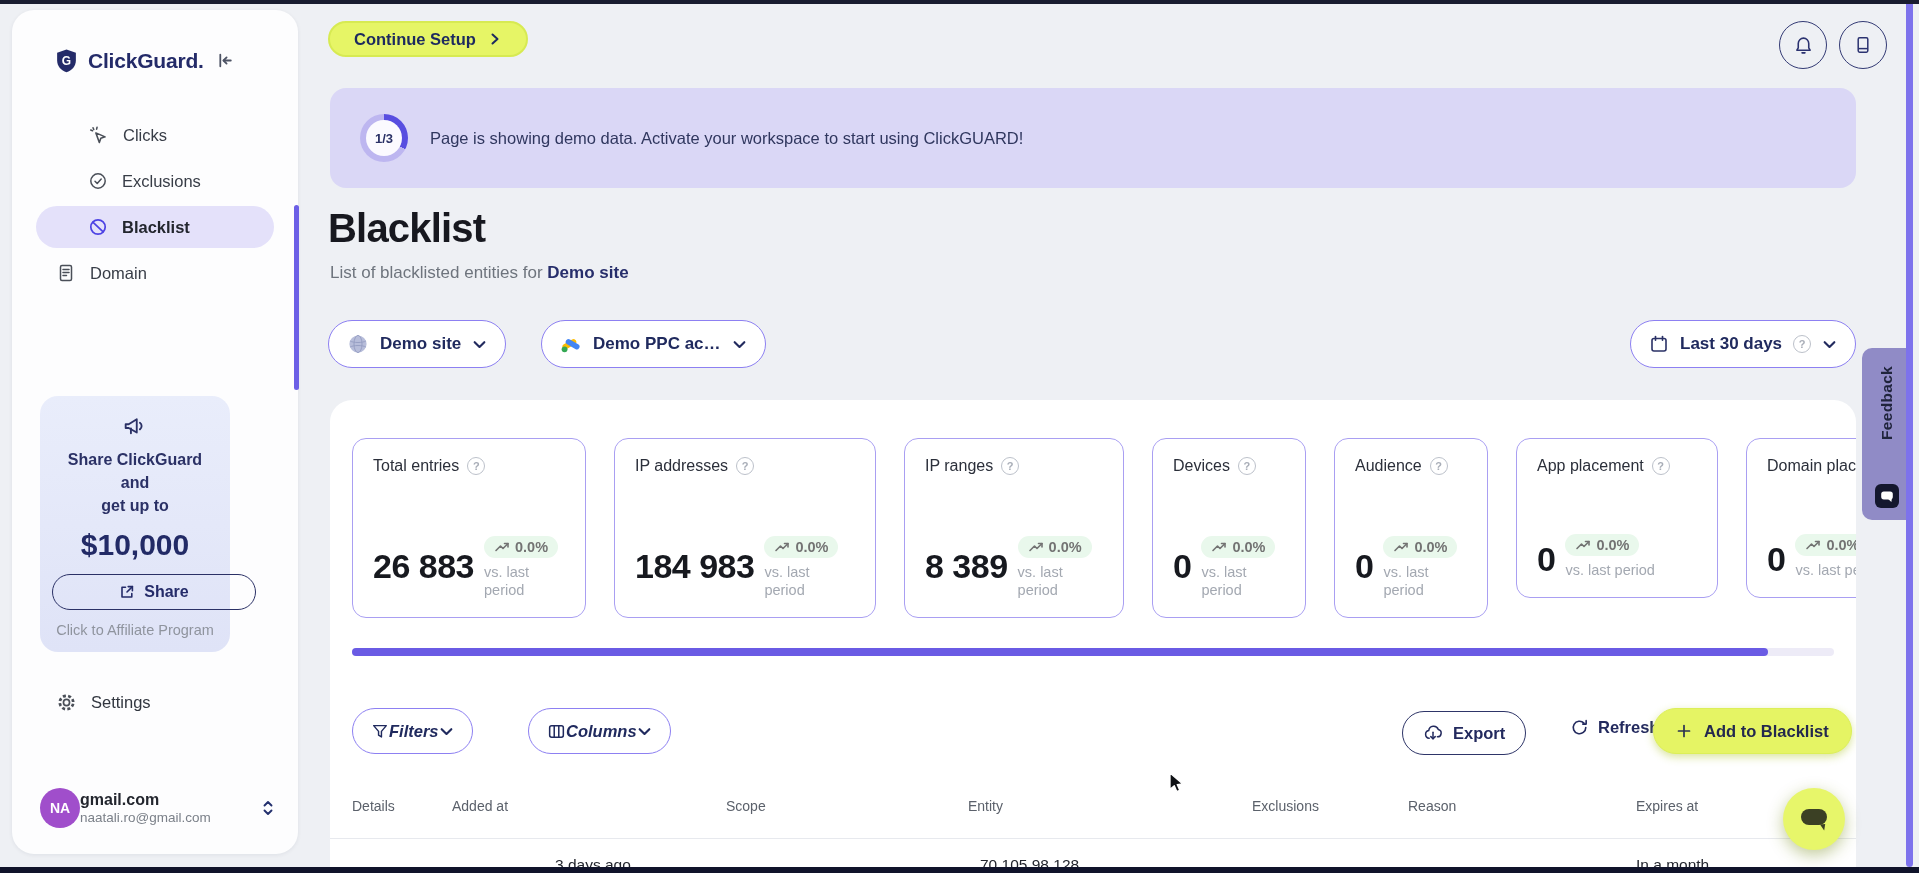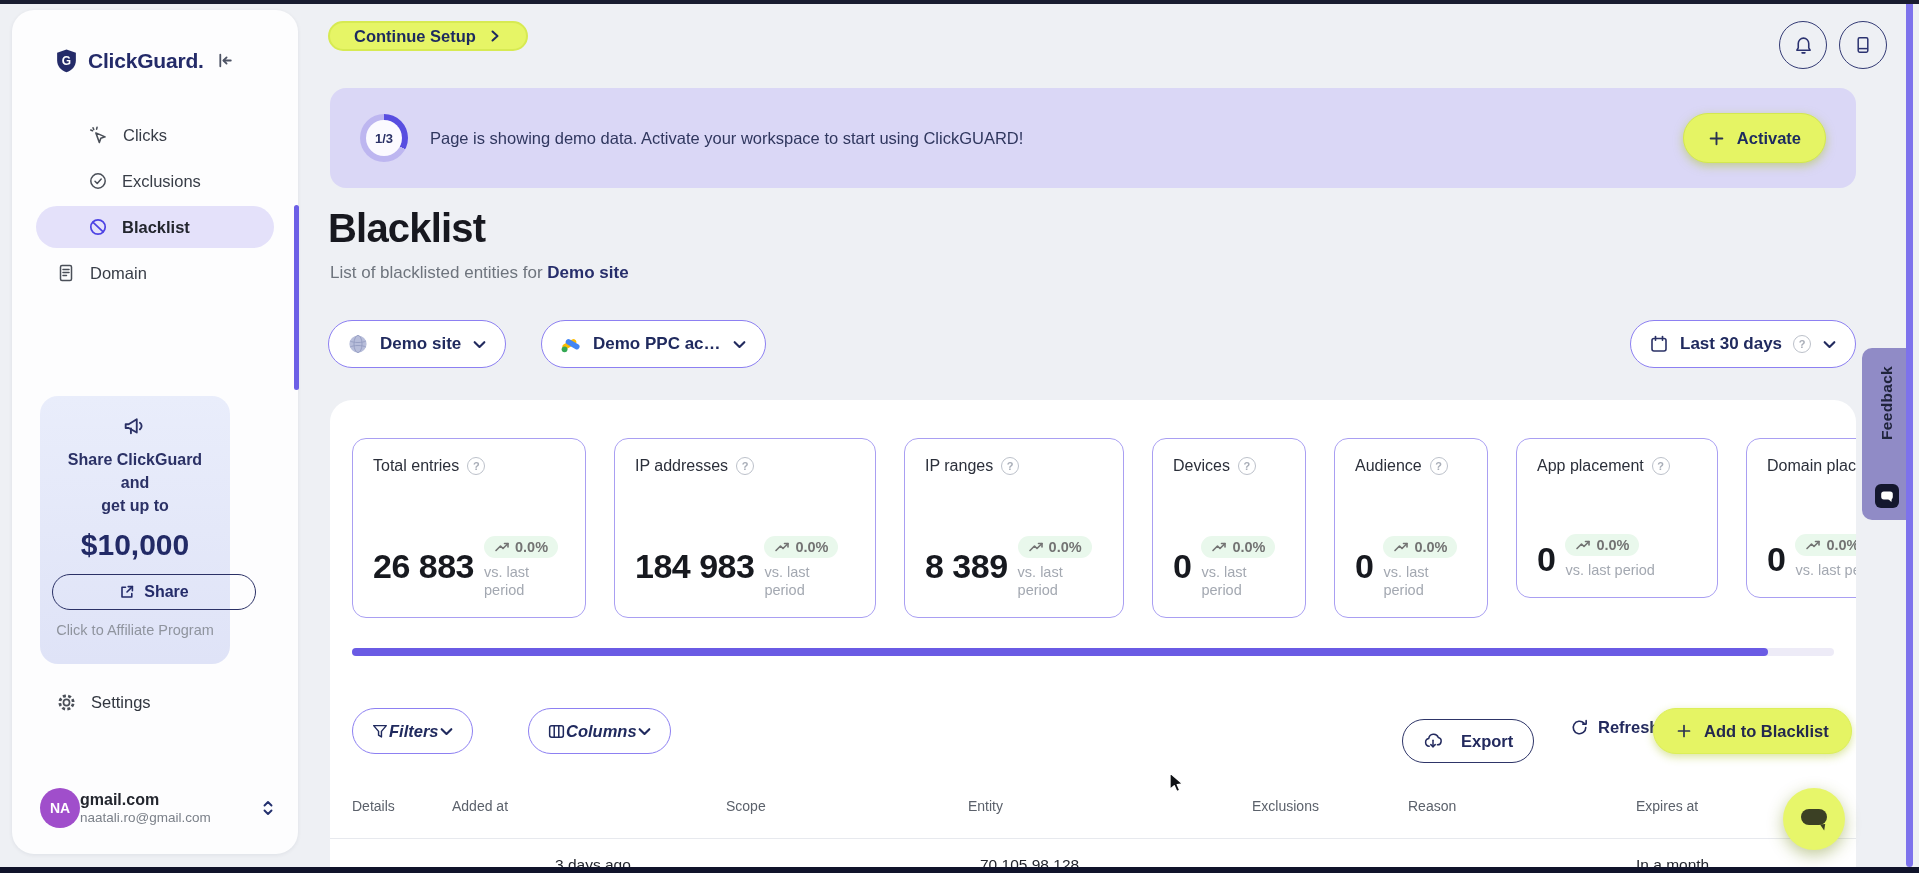--- a/index.html
+++ b/index.html
@@ -21,36 +21,36 @@
   .brand{font-size:21px;font-weight:800;color:#242b69;letter-spacing:-.2px;}
   .collapse-btn{position:absolute;left:202px;top:40px;color:#4d5364;cursor:pointer;}
   .nav{position:absolute;top:100px;left:0;width:100%;}
   .nav-item{display:flex;align-items:center;gap:14px;height:42px;margin:4px 24px;padding-left:20px;border-radius:21px;font-size:16.5px;font-weight:500;color:#383d47;cursor:pointer;}
   .nav-item .ni{color:#4a4f58;}
   .nav-item.indent{padding-left:52px;}
   .nav-item.active{background:#e4e1fa;color:#23262e;font-weight:600;}
   .nav-item.active .ni{color:#4d42e4;}
   .nav-chevron{margin-left:auto;margin-right:14px;color:#23306e;}
   .scroll-hint{position:absolute;left:282px;top:195px;width:5px;height:185px;background:#6c5fe6;border-radius:3px;}
-  .promo{position:absolute;left:28px;top:386px;width:190px;padding:16px 12px 26px;background:linear-gradient(180deg,#e9edfb,#dfe3f7);border-radius:18px;text-align:center;}
+  .promo{position:absolute;left:28px;top:386px;width:190px;padding:16px 12px 14px;background:linear-gradient(180deg,#e9edfb,#dfe3f7);border-radius:18px;text-align:center;}
   .promo-icon{display:flex;justify-content:center;color:#2b3166;margin-bottom:8px;}
   .promo-text{font-size:16px;font-weight:600;color:#2b3166;line-height:1.45;}
   .promo-amount{font-size:30px;font-weight:800;color:#222a66;margin:10px 0 12px;}
   .share-btn{display:inline-flex;align-items:center;justify-content:center;gap:9px;width:204px;height:36px;border:1.6px solid #2b3166;border-radius:19px;background:transparent;font-size:16px;font-weight:700;color:#242b69;cursor:pointer;font-family:inherit;}
   .promo-affiliate{font-size:14.5px;color:#8f949e;margin-top:12px;}
   .settings-row{position:absolute;left:44px;top:682px;display:flex;align-items:center;gap:14px;font-size:16.5px;font-weight:500;color:#31363f;cursor:pointer;}
   .settings-row .ni{color:#4a4f58;}
   .user-row{position:absolute;left:28px;top:778px;width:236px;display:flex;align-items:center;gap:0;cursor:pointer;}
   .avatar{width:40px;height:40px;border-radius:50%;background:#a04ecb;color:#fff;font-size:14px;font-weight:700;display:flex;align-items:center;justify-content:center;flex:none;}
   .user-name{font-size:16px;font-weight:700;color:#23262e;line-height:1.2;}
   .user-email{font-size:13.5px;color:#7b8089;line-height:1.3;}
   .user-caret{margin-left:auto;color:#23306e;}
 
   
-  .continue-btn{position:absolute;left:328px;top:21px;height:30px;padding:0 24px;border-radius:23px;background:#e6f566;border:2px solid #d7ea52;display:flex;align-items:center;gap:12px;font-size:16.5px;font-weight:700;color:#1d2a5f;cursor:pointer;font-family:inherit;}
+  .continue-btn{position:absolute;left:328px;top:21px;height:36px;padding:0 24px;border-radius:23px;background:#e6f566;border:2px solid #d7ea52;display:flex;align-items:center;gap:12px;font-size:16.5px;font-weight:700;color:#1d2a5f;cursor:pointer;font-family:inherit;}
   .icon-circle{position:absolute;top:21px;width:48px;height:48px;border-radius:50%;border:1.4px solid #343b75;display:flex;align-items:center;justify-content:center;color:#2b3270;cursor:pointer;background:transparent;}
   .bell-circle{left:1779px;} .book-circle{left:1839px;}
 
   
   .banner{position:absolute;left:330px;top:88px;width:1526px;height:100px;border-radius:16px;background:#dad7f6;display:flex;align-items:center;}
   .ring{margin-left:30px;width:48px;height:48px;border-radius:50%;background:conic-gradient(#584ee0 0 118deg,#bdb6f0 118deg 360deg);display:flex;align-items:center;justify-content:center;flex:none;}
   .ring-inner{width:36px;height:36px;border-radius:50%;background:#fbfaff;display:flex;align-items:center;justify-content:center;font-size:13px;font-weight:800;color:#2a3166;}
   .banner-msg{margin-left:22px;font-size:16.5px;font-weight:500;color:#30375f;}
   .activate-btn{position:absolute;right:30px;top:25px;height:50px;padding:0 24px;border-radius:25px;background:#e5f464;border:1.5px solid #d3e84f;display:flex;align-items:center;gap:12px;font-size:16.5px;font-weight:700;color:#1d2a5f;box-shadow:0 3px 10px rgba(174,196,39,.5);cursor:pointer;font-family:inherit;}
   .plus-ic{color:#2a3152;}
@@ -80,21 +80,21 @@
   .delta-badge{display:inline-flex;align-items:center;gap:5px;width:max-content;background:#e9f8ec;color:#737373;border-radius:13px;padding:3px 10px;font-size:14.5px;font-weight:600;}
   .caption{font-size:14.5px;color:#a3a8b1;line-height:1.25;width:58px;}
   .h-short .caption{width:auto;white-space:nowrap;overflow:hidden;}
 
   .h-scroll{position:absolute;left:22px;top:248px;width:1482px;height:8px;border-radius:4px;background:#edebf7;cursor:pointer;}
   .h-thumb{width:1416px;height:8px;border-radius:4px;background:#6a5be4;}
 
   .toolbar{position:absolute;left:0;top:306px;width:100%;height:50px;}
   .tb-pill{position:absolute;top:2px;height:46px;border:1.6px solid #8d80f2;border-radius:23px;background:#fff;display:flex;align-items:center;padding:0 18px;font-size:16.5px;font-weight:600;color:#202a5e;cursor:pointer;font-style:italic;}
   .filters-pill{left:22px;} .columns-pill{left:198px;}
-  .export-btn{position:absolute;left:1072px;top:13px;height:44px;border:1.6px solid #2e3568;border-radius:22px;background:#fff;display:flex;align-items:center;gap:18px;padding:0 20px;font-size:16.5px;font-weight:600;color:#232a5e;cursor:pointer;font-family:inherit;}
+  .export-btn{position:absolute;left:1072px;top:5px;height:44px;border:1.6px solid #2e3568;border-radius:22px;background:#fff;display:flex;align-items:center;gap:10px;padding:0 20px;font-size:16.5px;font-weight:600;color:#232a5e;cursor:pointer;font-family:inherit;}
   .refresh-btn{position:absolute;left:1240px;top:12px;display:flex;align-items:center;gap:9px;font-size:16.5px;font-weight:600;color:#232a5e;cursor:pointer;background:none;border:none;font-family:inherit;}
   .add-btn{position:absolute;left:1323px;top:2px;height:46px;border-radius:23px;background:#e5f464;border:1px solid #dcef58;display:flex;align-items:center;gap:12px;padding:0 22px;font-size:16.5px;font-weight:600;color:#23284e;box-shadow:0 3px 9px rgba(174,196,39,.45);cursor:pointer;font-family:inherit;}
 
   .thead span{position:absolute;top:398px;font-size:14px;color:#5b616b;}
   .th1{left:22px;} .th2{left:122px;} .th3{left:396px;} .th4{left:638px;} .th5{left:922px;} .th6{left:1078px;} .th7{left:1306px;}
   .tdivider{position:absolute;left:0;top:438px;width:100%;height:1px;background:#e7e9ee;}
   .trow span{position:absolute;top:456px;font-size:15.5px;color:#23262e;}
   .td-added{left:225px;} .td-entity{left:650px;} .td-expires{left:1306px;}
 
   
@@ -246,29 +246,20 @@
         <line x1="5.2" y1="13.6" x2="14.8" y2="13.6"></line>
       </svg>
   </span>
 </div>
 
 <div class="banner">
   <div class="ring">
     <div class="ring-inner">1/3</div>
   </div>
   <div class="banner-msg">Page is showing demo data. Activate your workspace to start using ClickGUARD!</div>
-  <button class="activate-btn">
-    <span class="plus-ic">
-      <svg width="17" height="17" viewBox="0 0 16 16" fill="none" stroke="currentColor" stroke-width="1.8" stroke-linecap="round">
-          <line x1="8" y1="2.5" x2="8" y2="13.5"></line>
-          <line x1="2.5" y1="8" x2="13.5" y2="8"></line>
-        </svg>
-    </span>
-    <span>Activate</span>
-  </button>
 </div>
 
 <h1 class="page-title">Blacklist</h1>
 <div class="page-subtitle">
   <span>List of blacklisted entities for</span>
   <b>Demo site</b>
 </div>
 
 <div class="pill site-pill">
   <span>

